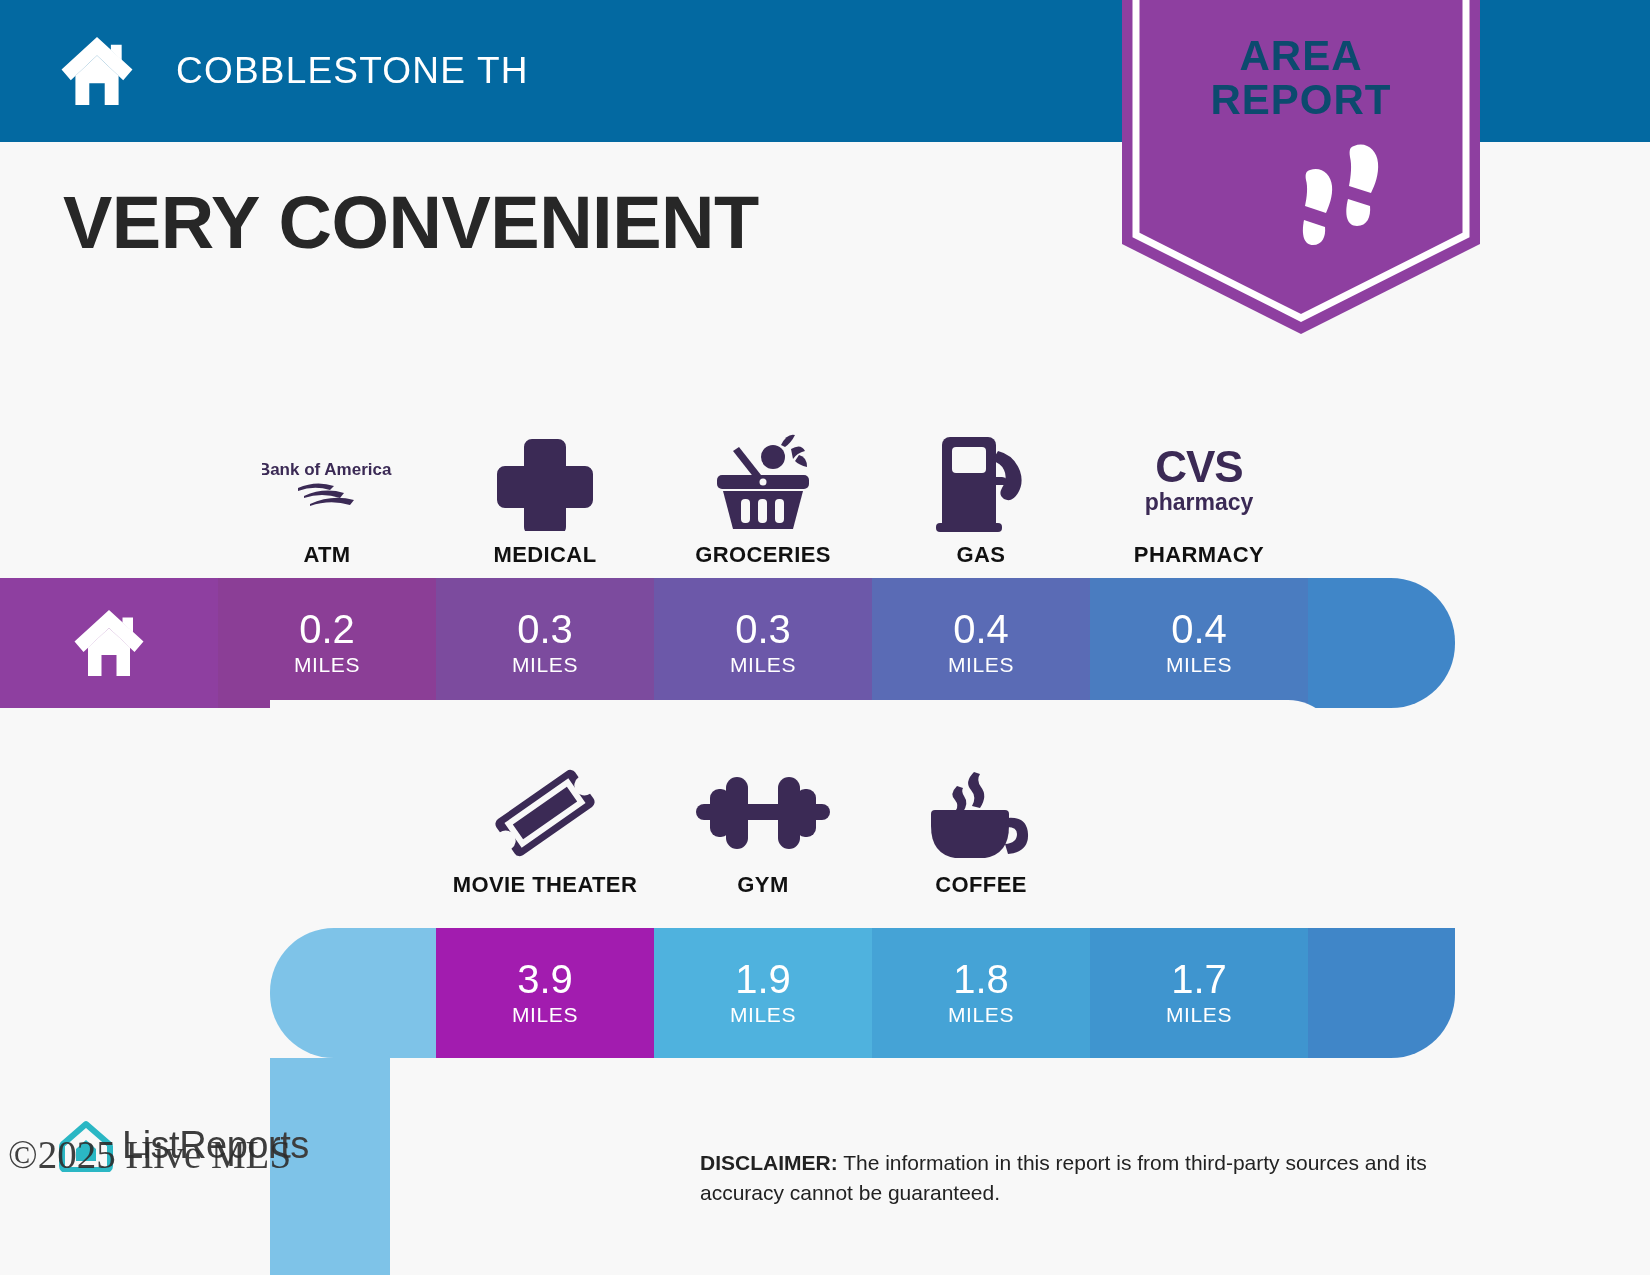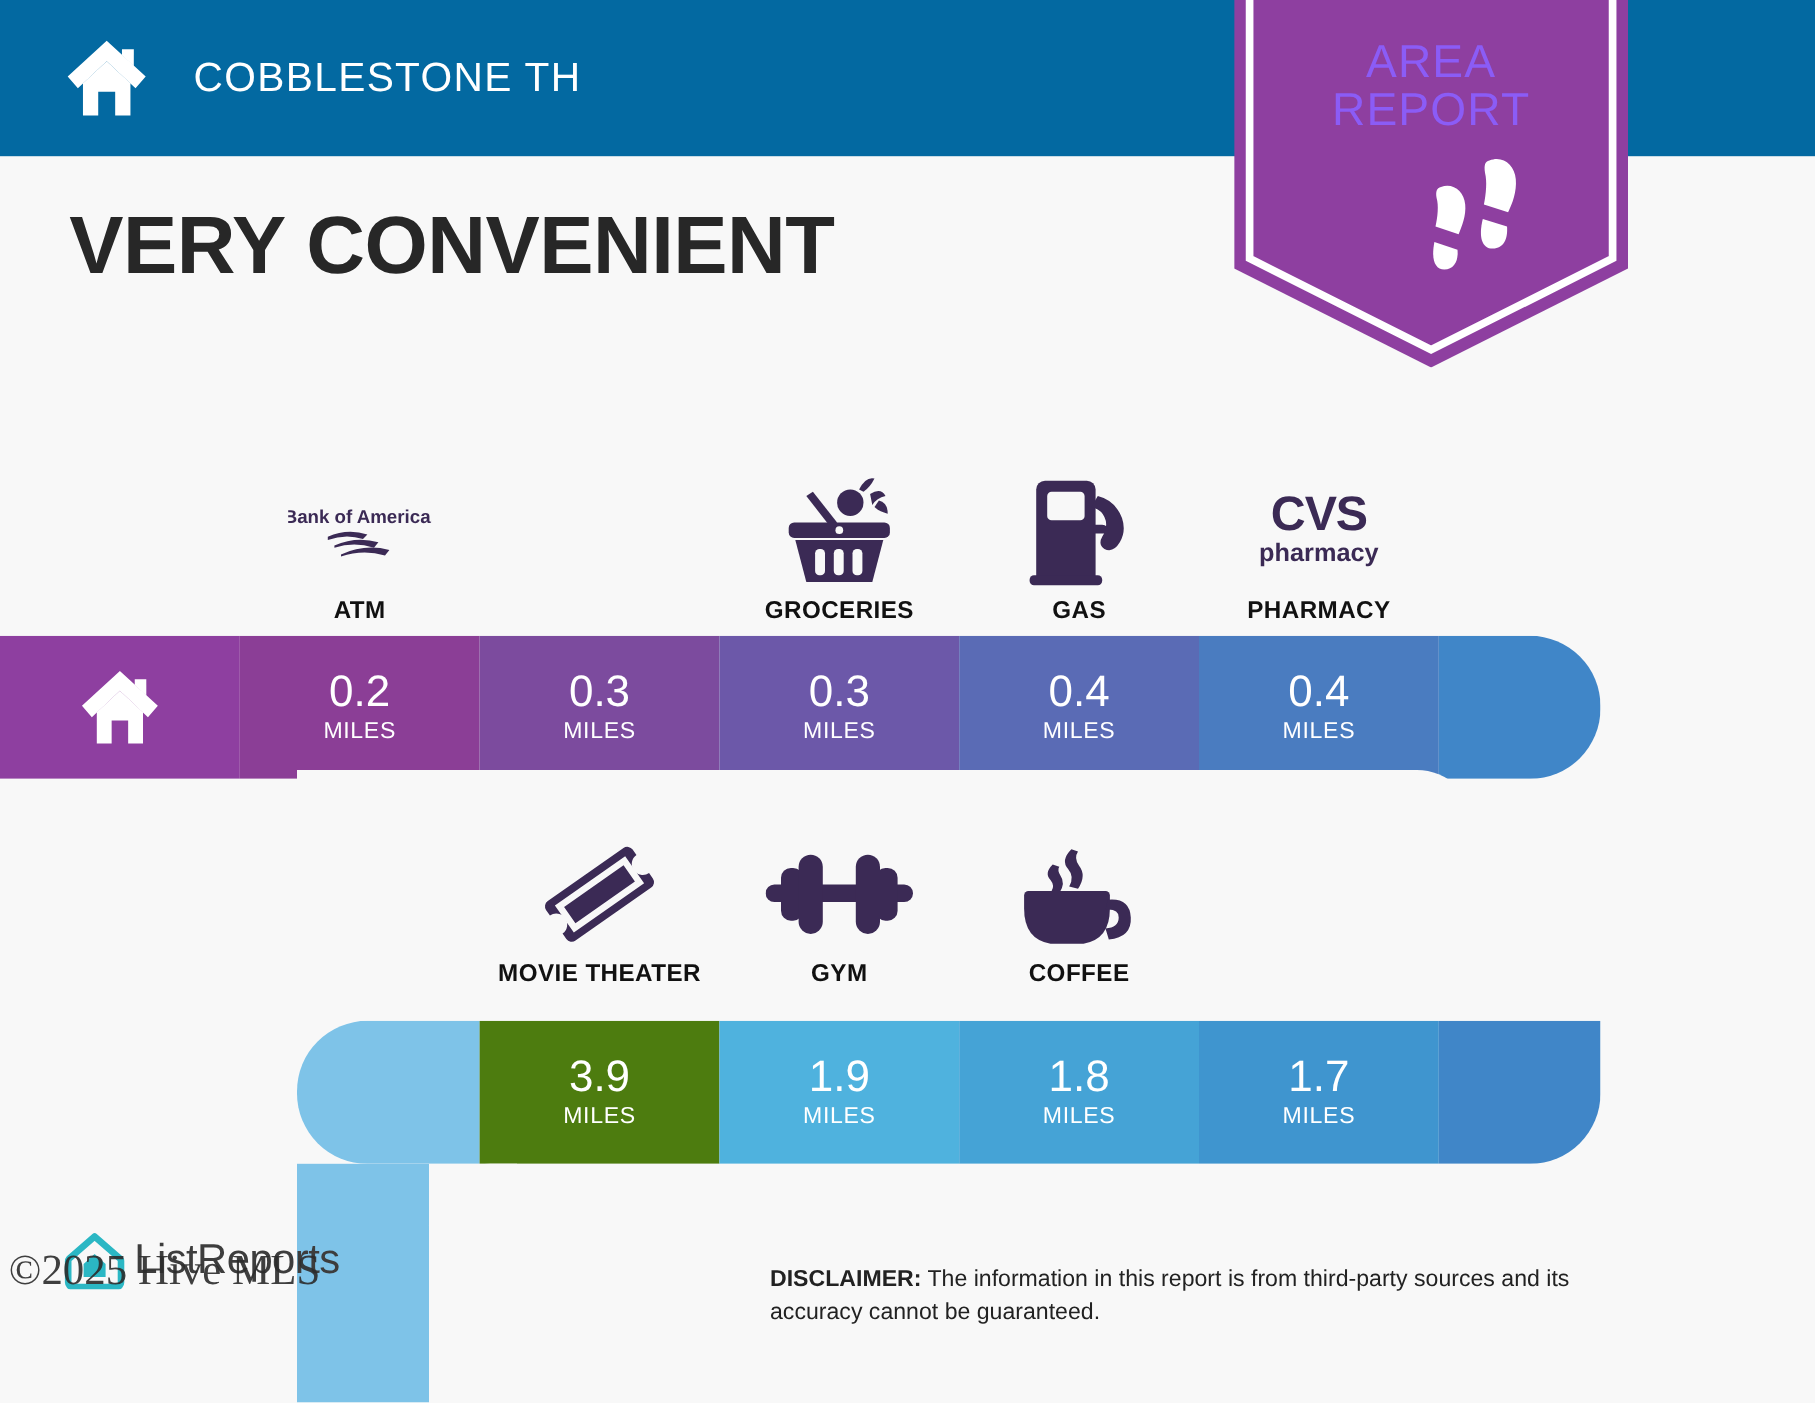--- a/index.html
+++ b/index.html
@@ -24,22 +24,22 @@
   }
 
   
   #area-badge{
     position:absolute; left:1122px; top:-6px; width:358px; height:340px;
     z-index:5;
   }
   #area-badge svg{ display:block; }
   #area-badge-text{
     position:absolute; left:0; top:40px; width:358px;
-    text-align:center; color:#8b5cf6; font-size:42px; line-height:1.04;
-    font-weight:400; letter-spacing:1px; pointer-events:none;
+    text-align:center; color:#0c4a6e; font-size:42px; line-height:1.04;
+    font-weight:700; letter-spacing:1px; pointer-events:none;
   }
 
   
   #headline{
     position:absolute; left:63px; top:186px; width:1050px;
   }
   #page-title{
     font-size:74px; font-weight:bold; color:#272727; letter-spacing:-0.5px;
     line-height:1.0;
   }
@@ -160,20 +160,28 @@
         <g fill="#3b2a55">
           <path d="M36 40 q18 -8 36 -2 l-4 4 q-16 -5 -32 1 z"></path>
           <path d="M42 48 q20 -9 40 -3 l-4 5 q-18 -6 -36 0 z"></path>
           <path d="M48 56 q22 -10 44 -4 l-4 5 q-20 -6 -40 1 z"></path>
         </g>
       </svg>
     </div>
     <div class="icon-label">ATM</div>
   </div>
 
+  <div class="icon-cell" style="left:436px">
+    <div class="icon-art">
+      <svg width="96" height="96" viewBox="0 0 96 96">
+        <path d="M35 4 h26 a8 8 0 0 1 8 8 v19 h19 a8 8 0 0 1 8 8 v26 a8 8 0 0 1 -8 8 h-19 v19 a8 8 0 0 1 -8 8 h-26 a8 8 0 0 1 -8 -8 v-19 h-19 a8 8 0 0 1 -8 -8 v-26 a8 8 0 0 1 8 -8 h19 v-19 a8 8 0 0 1 8 -8 z" fill="#3b2a55"></path>
+      </svg>
+    </div>
+    <div class="icon-label">MEDICAL</div>
+  </div>
 
   <div class="icon-cell" style="left:872px">
     <div class="icon-art">
       <svg width="98" height="100" viewBox="0 0 98 100">
         <g fill="#3b2a55">
           <path d="M10 12 a8 8 0 0 1 8 -8 h38 a8 8 0 0 1 8 8 v80 h-54 z"></path>
           <rect x="4" y="90" width="66" height="9" rx="4"></rect>
           <path d="M66 18 q16 4 22 20 q4 12 -2 22 q-6 10 -14 6 q-6 -4 -2 -11 q6 -10 2 -18 q-3 -7 -12 -9 z"></path>
           <path d="M62 44 h8 a6 6 0 0 1 6 6 v2 h-14 z"></path>
         </g>
@@ -290,21 +298,21 @@
         </g>
       </svg>
     </div>
     <div class="icon-label">COFFEE</div>
   </div>
 
 </div>
 
 <div id="bar-row-2">
   <div class="bar-cell" style="background:#7ec3e8;flex:0 0 166px;width:166px"></div>
-  <div class="bar-cell" style="background:#4d7c0f">
+  <div class="bar-cell" style="background:#a21caf">
     <div class="bar-num">3.9</div>
     <div class="bar-unit">MILES</div>
   </div>
   <div class="bar-cell" style="background:#4fb2de">
     <div class="bar-num">1.9</div>
     <div class="bar-unit">MILES</div>
   </div>
   <div class="bar-cell" style="background:#45a3d6">
     <div class="bar-num">1.8</div>
     <div class="bar-unit">MILES</div>

